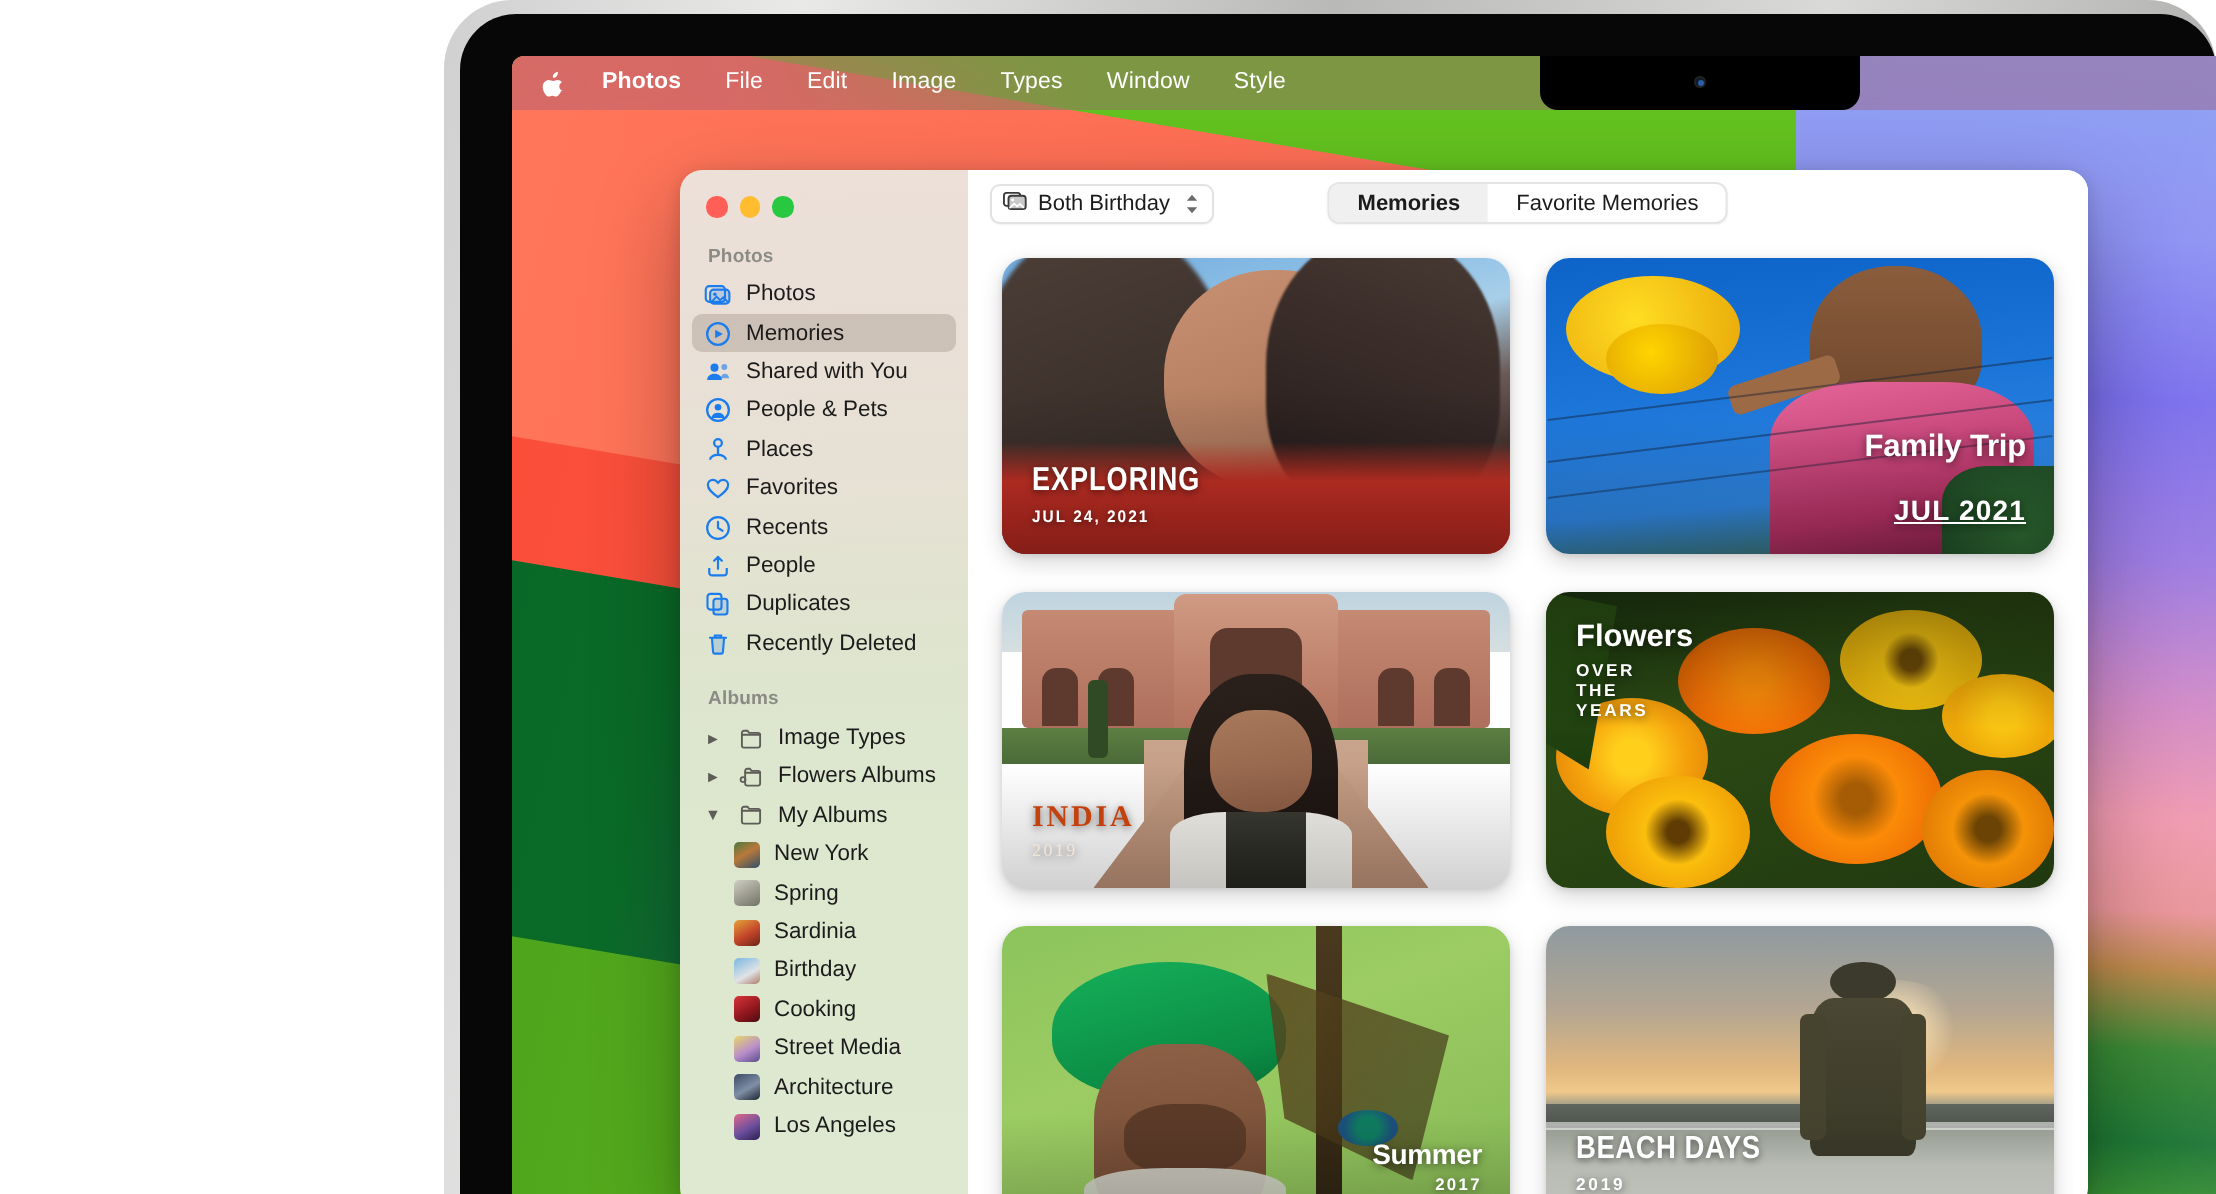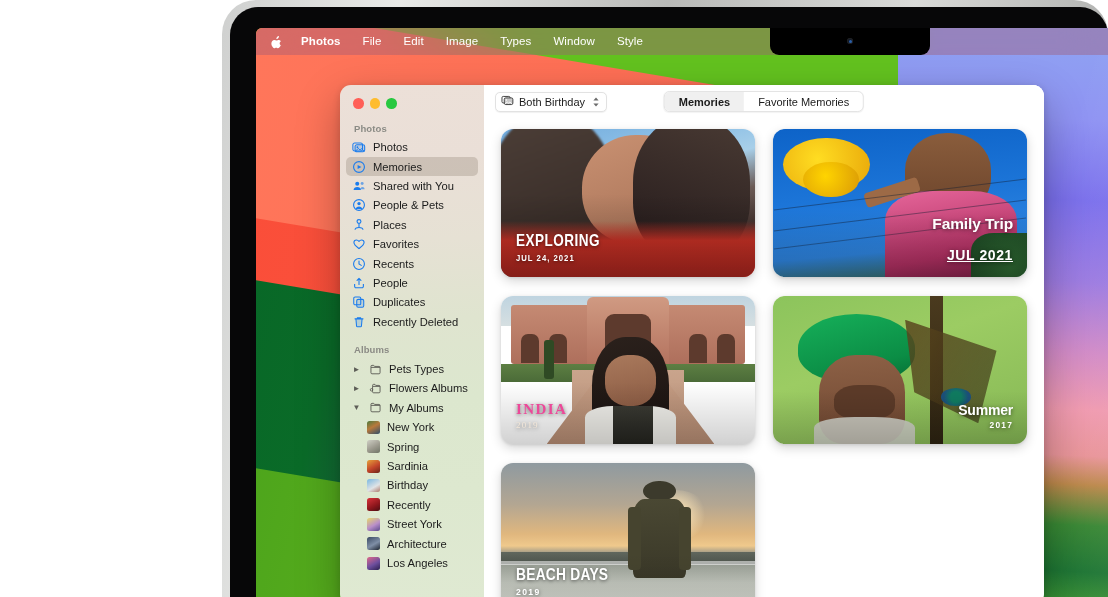--- a/index.html
+++ b/index.html
@@ -104,21 +104,21 @@
   .cap.bl{ left:15px; bottom:14px; }
   .cap.tl{ left:15px; top:14px; }
   .cap.br{ right:14px; bottom:14px; text-align:right; }
   .st-condensed .t{ font-size:16.5px; font-weight:bold; letter-spacing:.6px;
       transform:scaleX(.82); transform-origin:left center; }
   .st-condensed .s{ font-size:8.4px; font-weight:bold; letter-spacing:1.1px; margin-top:3px;
       transform:scaleX(.92); transform-origin:left center; }
   .st-rounded .t{ font-size:15.5px; font-weight:bold; letter-spacing:-.1px; }
   .st-rounded .s{ font-size:14px; font-weight:bold; letter-spacing:.6px; margin-top:14px;text-decoration:underline; }
   .st-serif .t{ font-family:"Liberation Serif", serif; font-size:15px; font-weight:bold;
-      letter-spacing:1.4px; color:#ec4899; }
+      letter-spacing:1.4px; color:#c2410c; }
   .st-serif .s{ font-family:"Liberation Serif", serif; font-size:9px; letter-spacing:1.2px;
       color:#f2e6d8; margin-top:2px; }
   .st-plain .t{ font-size:15.5px; font-weight:bold; }
   .st-plain .s{ font-size:8.6px; font-weight:bold; letter-spacing:1.3px; margin-top:2px; }
   .st-slab .t{ font-size:14px; font-weight:bold; letter-spacing:-.2px; }
   .st-slab .s{ font-size:8.4px; font-weight:bold; letter-spacing:1.2px; margin-top:2px; }
   .st-beach .t{ font-size:16px; font-weight:bold; letter-spacing:.3px; transform:scaleX(.86);
       transform-origin:left center; }
   .st-beach .s{ font-size:8.6px; font-weight:bold; letter-spacing:1.4px; margin-top:3px; }
 </style>
@@ -284,21 +284,21 @@
           <div class="sb-head">Albums</div>
 
           <div class="sb-row">
             <span class="disc">►</span>
             <span class="sb-ico">
                 <svg width="13" height="13" viewBox="0 0 16 16">
                   <path d="M2.4 5.4h11.2v6.6a1.3 1.3 0 01-1.3 1.3H3.7a1.3 1.3 0 01-1.3-1.3z" fill="none" stroke="#5d5d57" stroke-width="1.15"></path>
                   <path d="M2.4 5.4V4.2A1.3 1.3 0 013.7 2.9h2.1l1.1 1.3h5.4a1.3 1.3 0 011.3 1.2" fill="none" stroke="#5d5d57" stroke-width="1.15"></path>
                 </svg>
               </span>
-            <span>Pets Types</span>
+            <span>Image Types</span>
           </div>
 
           <div class="sb-row">
             <span class="disc">►</span>
             <span class="sb-ico">
                 <svg width="13" height="13" viewBox="0 0 16 16">
                   <path d="M4.4 5.4h9.2v6.6a1.3 1.3 0 01-1.3 1.3H5.7a1.3 1.3 0 01-1.3-1.3z" fill="none" stroke="#5d5d57" stroke-width="1.15"></path>
                   <path d="M4.4 5.4V4.2A1.3 1.3 0 015.7 2.9h1.6l1 1.3h4.0a1.3 1.3 0 011.3 1.2" fill="none" stroke="#5d5d57" stroke-width="1.15"></path>
                   <circle cx="3.1" cy="9.6" r="1.5" fill="none" stroke="#5d5d57" stroke-width="1.1"></circle>
                 </svg>
@@ -328,25 +328,25 @@
           <div class="sb-row" style="padding-left:21px">
             <span class="thumb" style="background:linear-gradient(150deg,#e5a23b,#c2452a 55%,#6a2418)"></span>
             <span>Sardinia</span>
           </div>
           <div class="sb-row" style="padding-left:21px">
             <span class="thumb" style="background:linear-gradient(150deg,#79b7e0,#dfe3e6 60%,#b07a6a)"></span>
             <span>Birthday</span>
           </div>
           <div class="sb-row" style="padding-left:21px">
             <span class="thumb" style="background:linear-gradient(150deg,#d9333a,#8c161c 60%,#4a0d12)"></span>
-            <span>Recently</span>
+            <span>Cooking</span>
           </div>
           <div class="sb-row" style="padding-left:21px">
             <span class="thumb" style="background:linear-gradient(150deg,#e7d76a,#b98fc9 55%,#5b4a8e)"></span>
-            <span>Street York</span>
+            <span>Street Media</span>
           </div>
           <div class="sb-row" style="padding-left:21px">
             <span class="thumb" style="background:linear-gradient(150deg,#3a4a63,#7f8fa6 55%,#1d2430)"></span>
             <span>Architecture</span>
           </div>
           <div class="sb-row" style="padding-left:21px">
             <span class="thumb" style="background:linear-gradient(150deg,#e06a8a,#6d4f9e 55%,#2b2050)"></span>
             <span>Los Angeles</span>
           </div>
         </div>
@@ -433,20 +433,37 @@
               <div style="position:absolute;left:33%;bottom:0;width:36%;height:26%;background:#f0efea;border-radius:30% 30% 0 0"></div>
               <div style="position:absolute;left:44%;bottom:0;width:16%;height:26%;background:linear-gradient(180deg,#3a3a33,#24241f)"></div>
               <div style="position:absolute;left:0;bottom:0;width:100%;height:42%;background:linear-gradient(180deg,rgba(0,0,0,0),rgba(0,0,0,.18))"></div>
             </div>
             <div class="cap bl st-serif">
               <div class="t">INDIA</div>
               <div class="s">2019</div>
             </div>
           </div>
 
+          <div class="card">
+            <div class="art" style="background:linear-gradient(160deg,#1e3a12 0%,#2c4a14 35%,#20380f 100%)">
+              <div style="position:absolute;left:2%;top:36%;width:30%;height:40%;border-radius:50%;background:radial-gradient(circle at 50% 50%,#ffcf1c 18%,#f5a20c 55%,#e07f06)"></div>
+              <div style="position:absolute;left:26%;top:12%;width:30%;height:36%;border-radius:50%;background:radial-gradient(circle at 50% 50%,#fb8c0a 15%,#f07005 60%,#cc5c03)"></div>
+              <div style="position:absolute;left:58%;top:6%;width:28%;height:34%;border-radius:50%;background:radial-gradient(circle at 50% 50%,#6b4a07 12%,#f3c311 32%,#e8b40c 70%)"></div>
+              <div style="position:absolute;left:78%;top:28%;width:24%;height:28%;border-radius:50%;background:radial-gradient(circle at 50% 50%,#f9c412 20%,#eda709 65%)"></div>
+              <div style="position:absolute;left:44%;top:48%;width:34%;height:44%;border-radius:50%;background:radial-gradient(circle at 50% 50%,#a55c05 14%,#fb8b08 40%,#ee7104 75%)"></div>
+              <div style="position:absolute;left:12%;top:62%;width:28%;height:38%;border-radius:50%;background:radial-gradient(circle at 50% 50%,#5e3c04 12%,#fbbe0d 36%,#f0a307 72%)"></div>
+              <div style="position:absolute;left:74%;top:60%;width:26%;height:40%;border-radius:50%;background:radial-gradient(circle at 50% 50%,#6b4405 14%,#f59308 40%,#e07a04 78%)"></div>
+              <div style="position:absolute;left:0;top:0;width:14%;height:60%;background:linear-gradient(180deg,#2f5a16,#1d3c0e);clip-path:polygon(0 0,100% 8%,60% 100%,0 85%)"></div>
+              <div style="position:absolute;left:0;top:0;width:100%;height:46%;background:linear-gradient(180deg,rgba(0,0,0,.34),rgba(0,0,0,0))"></div>
+            </div>
+            <div class="cap tl st-plain">
+              <div class="t">Flowers</div>
+              <div class="s">OVER THE YEARS</div>
+            </div>
+          </div>
 
           <div class="card">
             <div class="art" style="background:linear-gradient(160deg,#8cc45c 0%,#9ccc63 40%,#86b855 100%)">
               <div style="position:absolute;left:10%;top:12%;width:46%;height:46%;border-radius:50% 50% 42% 42%;background:linear-gradient(165deg,#16b05a,#0b8d45 70%,#076b33)"></div>
               <div style="position:absolute;left:18%;top:40%;width:34%;height:60%;border-radius:42% 42% 28% 28%;background:linear-gradient(175deg,#8d6146,#6d452f)"></div>
               <div style="position:absolute;left:24%;top:60%;width:24%;height:24%;background:#5b3a28;border-radius:40%"></div>
               <div style="position:absolute;left:16%;bottom:0;width:40%;height:18%;background:#cfd0c6;border-radius:40% 40% 0 0;opacity:.9"></div>
               <div style="position:absolute;left:62%;top:0;width:5%;height:100%;background:linear-gradient(180deg,#4a3a1e,#2e2412)"></div>
               <div style="position:absolute;left:52%;top:16%;width:36%;height:70%;background:linear-gradient(120deg,rgba(90,70,30,.85),rgba(50,40,18,.6));clip-path:polygon(0 0,100% 30%,80% 100%,10% 70%);filter:blur(.4px)"></div>
               <div style="position:absolute;left:66%;top:62%;width:12%;height:12%;border-radius:50%;background:radial-gradient(circle,#0f7a5f 30%,#1b4f7a 70%)"></div>

